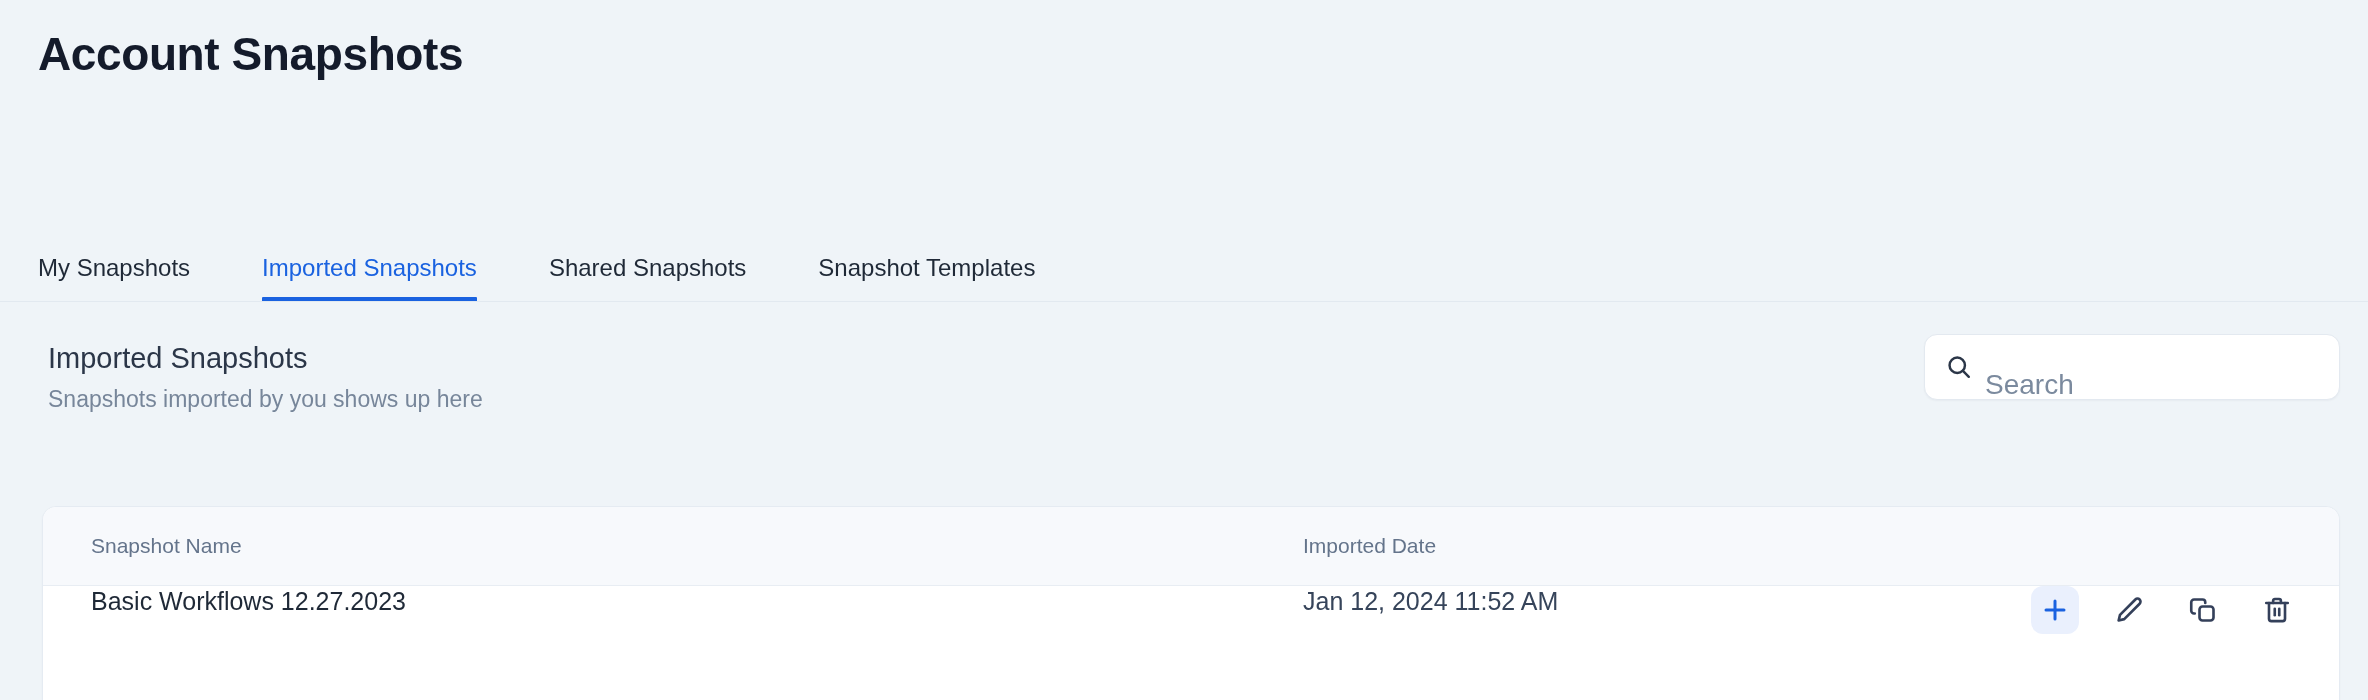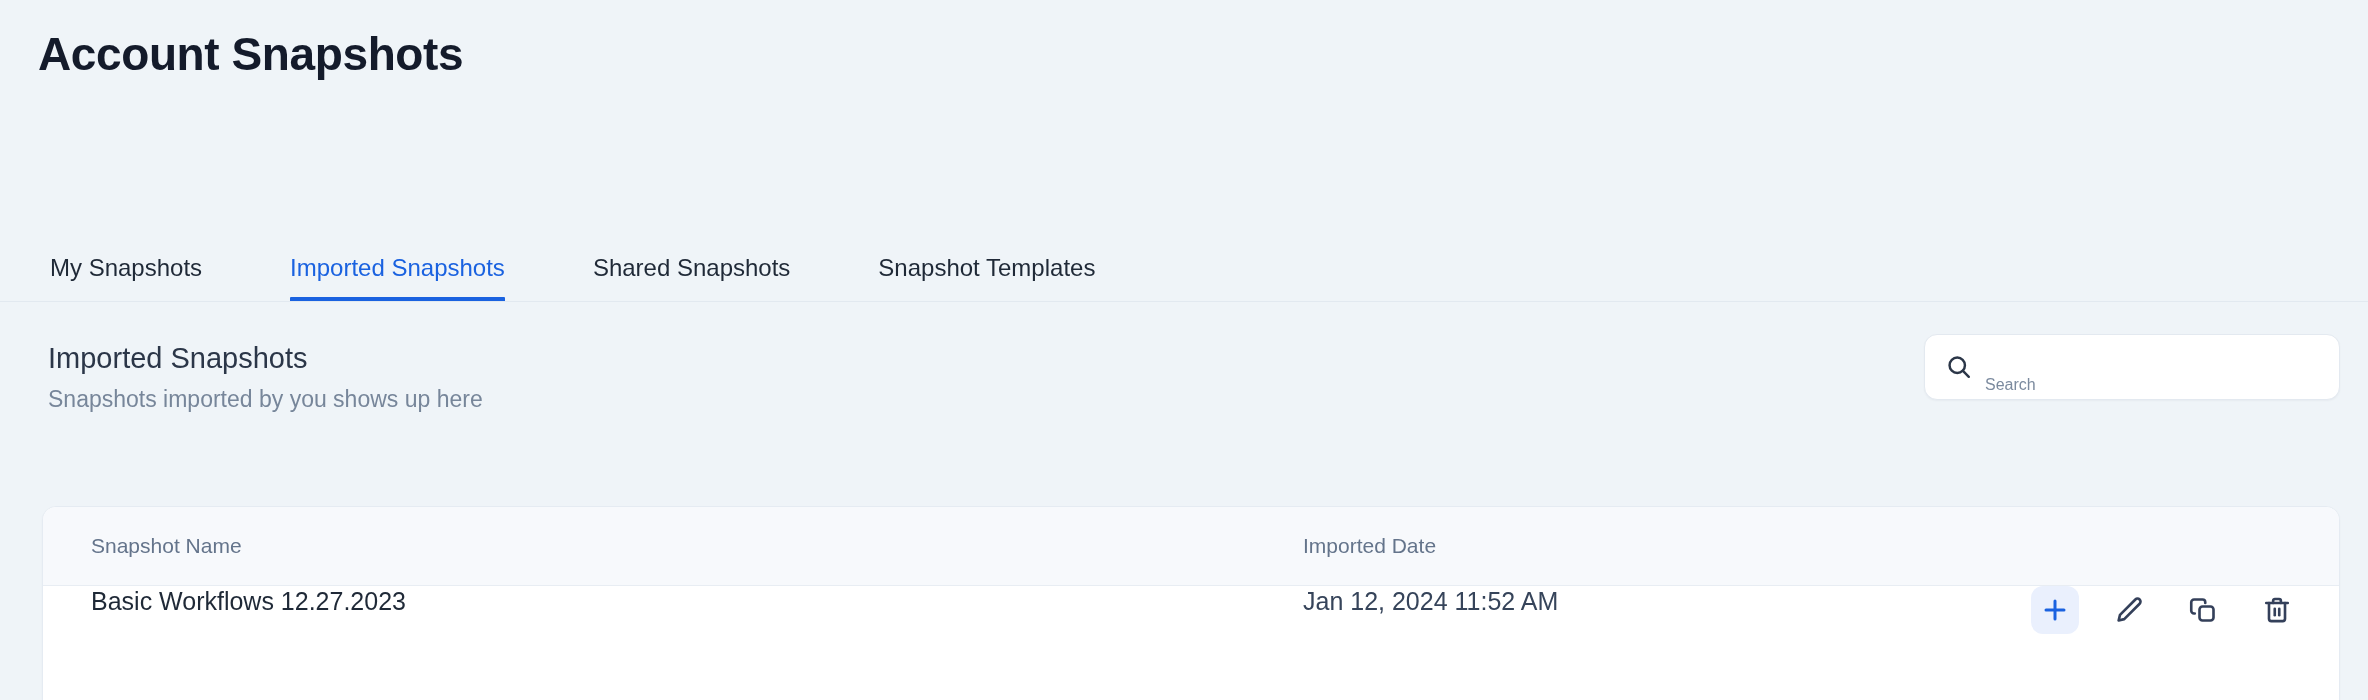--- a/index.html
+++ b/index.html
@@ -61,23 +61,22 @@
     width: 2368px;
     height: 1px;
     background: #e2e9f0;
   }
   .tabs {
     position: absolute;
     left: 38px;
     bottom: 0;
     display: flex;
     align-items: flex-end;
-    gap: 16px;
+    gap: 0;
     height: 70px;
-    margin-left: 12px;
   }
   .tab {
     position: relative;
     font-size: 24px;
     line-height: 28px;
     color: #1f2937;
     padding: 0 0 20px 0;
     margin-right: 72px;
     white-space: nowrap;
     cursor: pointer;
@@ -140,21 +139,21 @@
     flex: 0 0 28px;
     display: block;
     margin-right: 12px;
   }
   .search-input {
     flex: 1 1 auto;
     border: none;
     outline: none;
     background: transparent;
     font-family: inherit;
-    font-size: 16px;
+    font-size: 28px;
     color: #2b3648;
     height: 100%;
     margin-top: 36px;
   }
   .search-input::placeholder { color: #7b8a9e; opacity: 1; }
 
   
   .card {
     position: absolute;
     left: 42px;

